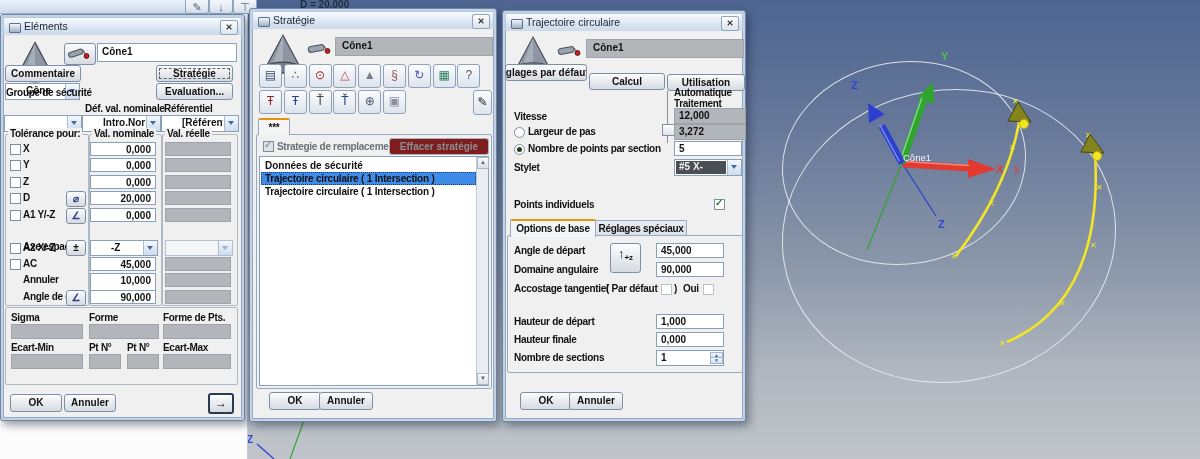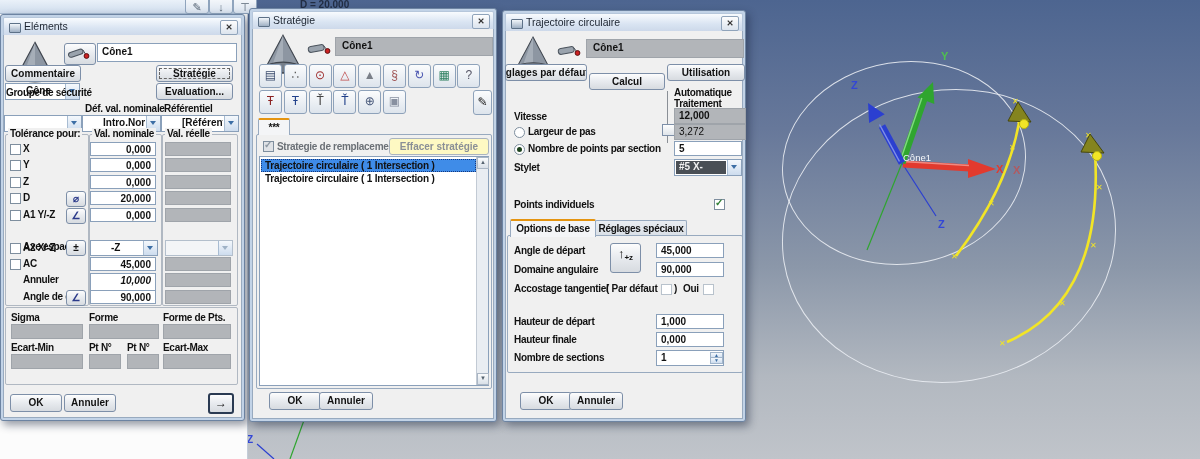--- a/index.html
+++ b/index.html
@@ -13,21 +13,21 @@
   .chromebtn{position:absolute;top:-6px;width:22px;height:18px;background:linear-gradient(#fdfefe,#d9e3ef);border:1px solid #8fa4bd;border-radius:3px;text-align:center;font-size:11px;line-height:24px;color:#5a6878}
   
   .win{position:absolute;background:#c2d3e7;border:1px solid #6d84a2;border-radius:3px;padding:2px;box-shadow:3px 4px 9px rgba(20,30,55,.45);z-index:5}
   .titlebar{position:relative;height:17px;background:linear-gradient(#f8fbfe,#d9e4f2 60%,#cdd9ea);border:1px solid #b6c7db;border-bottom:none;border-radius:2px 2px 0 0;font-size:10.5px;line-height:17px;padding-left:20px;color:#1c2430;font-weight:normal;white-space:nowrap}
   .titleicon{position:absolute;left:5px;top:5px;width:10px;height:8px;background:linear-gradient(#f2f6fa,#9fb0c4);border:1px solid #5d7187;border-radius:1px}
   .closebtn{position:absolute;right:3px;top:2px;width:16px;height:13px;background:linear-gradient(#fdfdfd,#dce4ee);border:1px solid #8fa3ba;border-radius:2px;text-align:center;line-height:12px;font-size:8.5px;color:#333;font-weight:bold}
   .win-body{position:relative;background:#f0f0f0;border:1px solid #98aabf;border-top:none;font-weight:bold}
   
   .btn{position:absolute;background:linear-gradient(#fdfdfd,#e9ecf0 45%,#d7dbe0);border:1px solid #7d8fa8;border-radius:3px;font-size:10px;font-weight:bold;text-align:center;overflow:hidden;white-space:nowrap}
   .btn.dashed{outline:1px dashed #666;outline-offset:-4px}
-  .btn.disabled{color:#8a8f96;background:#fef9c3;border-color:#aab4c0}
+  .btn.disabled{color:#8a8f96;background:#7f1d1d;border-color:#aab4c0}
   .field{position:absolute;background:#fff;border:1px solid #8aa0ba;font-weight:bold;white-space:nowrap;overflow:hidden}
   .field.right{text-align:right}
   .grayfield{position:absolute;background:#b2b5b9;border:1px solid #9fa4aa}
   .combo{position:absolute;background:#fff;border:1px solid #8aa0ba;overflow:hidden;white-space:nowrap}
   .combo.dis{background:#f3f5f7;border-color:#b3bfcc}
   .combo .cval{position:absolute;left:20px;top:1px;right:15px;overflow:hidden}
   .arrbox{position:absolute;right:0;top:0;bottom:0;width:13px;background:linear-gradient(#f4f8fc,#cddcee);border-left:1px solid #a8bcd2}
   .tri{position:absolute;left:3px;top:5px;width:0;height:0;border-left:3.5px solid transparent;border-right:3.5px solid transparent;border-top:4px solid #3c6ea5}
   .cbx{position:absolute;width:9px;height:9px;background:#fff;border:1px solid #7e8e9e}
   .cbx.checked::after{content:"✓";position:absolute;left:0px;top:-3px;font-size:10px;color:#2e7d32;font-weight:bold}
@@ -237,21 +237,21 @@
             </div>
           </div>
           <div style="position: absolute; left: 0px; top: 221.8px; width: 233px; height: 15px;">
             <div class="cbx" style="left: 6px; top: 2px;"></div>
             <div class="lbl" style="left: 19px; top: 1px;">AC</div>
             <div class="field right" style="left: 86px; top: 0px; width: 60px; height: 11px; padding: 1px 4px 0px 0px;">45,000</div>
             <div class="grayfield" style="left: 161px; top: 0px; width: 64px; height: 12px;"></div>
           </div>
           <div style="position: absolute; left: 0px; top: 238.2px; width: 233px; height: 15px;">
             <div class="lbl" style="left: 19px; top: 1px;">Annuler</div>
-            <div class="field right" style="left: 86px; top: 0px; width: 60px; height: 11px; padding: 1px 4px 6px 0px; font-style: italic;">10,000</div>
+            <div class="field right" style="left: 86px; top: 0px; width: 60px; height: 11px; padding: 1px 4px 6px 0px;">10,000</div>
             <div class="grayfield" style="left: 161px; top: 0px; width: 64px; height: 12px;"></div>
           </div>
           <div style="position: absolute; left: 0px; top: 254.6px; width: 233px; height: 15px;">
             <div class="lbl" style="left: 19px; top: 1px;">Angle de dép</div>
             <div class="btn" style="left: 62px; top: 0px; width: 18px; height: 14px; line-height: 13px;"><span style="color: rgb(43, 58, 138);">∠</span></div>
             <div class="field right" style="left: 86px; top: 0px; width: 60px; height: 11px; padding: 1px 4px 0px 0px;">90,000</div>
             <div class="grayfield" style="left: 161px; top: 0px; width: 64px; height: 12px;"></div>
           </div>
         </div>
 
@@ -318,20 +318,21 @@
           <div class="tbtn" style="left: 130px; top: 61px;"><span style="color: rgb(136, 144, 160);">▣</span></div>
         </div>
       <div class="tbtn" style="left:220px;top:61px;width:17px;height:23px;line-height:22px"><span id="pencil-glyph">✎</span></div>
       <div class="tab active" style="left:5px;top:89px;width:30px;height:15px;line-height:15px">***</div>
       <div class="panel" style="left:3px;top:105px;width:234px;height:253px;border-color:#98aabf"></div>
       <span class="cbx checked dis" style="left:10px;top:112px"></span>
       <span class="lbl" style="left:24px;top:112px;color:#6b7076">Strategie de remplacement</span>
       <div class="btn disabled" style="left:136px;top:109px;width:98px;height:15px;line-height:15px">Effacer stratégie</div>
       <div class="list" style="left:6px;top:127px;width:228px;height:228px">
         <div id="strat-list" style="position:absolute;left:1px;top:2px;right:12px">
+            <div class="litem" style="letter-spacing: 0px;">Données de sécurité</div>
             <div class="litem selected">Trajectoire circulaire  ( 1 Intersection )</div>
             <div class="litem">Trajectoire circulaire  ( 1 Intersection )</div>
           </div>
         <div class="sb">
           <div class="sbbtn" style="top:0">▲</div>
           <div class="sbbtn" style="bottom:0">▼</div>
         </div>
       </div>
       <div class="btn" style="left:16px;top:363px;width:50px;height:16px;line-height:16px">OK</div>
       <div class="btn" style="left:66px;top:363px;width:52px;height:16px;line-height:16px">Annuler</div>
@@ -355,30 +356,30 @@
           <g transform="rotate(-10 13 8)">
               <rect x="2" y="6" width="16" height="6" rx="3" fill="#9aa3ad" stroke="#4a525c"></rect>
             </g>
           <line x1="18" y1="7" x2="21" y2="11" stroke="#4a525c"></line>
           <circle cx="21.5" cy="12" r="2.4" fill="#cc2222" stroke="#5c0f0f"></circle>
         </svg>
       </div>
       <div class="grayfield" style="left:80px;top:8px;width:150px;height:15px;padding:2px 0 0 6px;font-weight:bold">Cône1</div>
       <div class="btn" style="left:-1px;top:33px;width:80px;height:15px;line-height:15px"><span style="display:inline-block;margin-left:-13px">Réglages par défaut</span></div>
       <div class="btn" style="left:83px;top:42px;width:74px;height:15px;line-height:15px">Calcul</div>
-      <div class="btn" style="left:161px;top:33px;width:76px;height:15px;line-height:15px">Utilisation</div>
+      <div class="btn" style="left:161px;top:43px;width:76px;height:15px;line-height:15px">Utilisation</div>
       <span class="lbl" style="left:168px;top:56px">Automatique</span>
       <span class="lbl" style="left:168px;top:67px">Traitement</span>
       <div class="vtrack" style="left:161px;top:60px;height:52px"></div>
       <div class="vthumb" style="left:156px;top:93px"></div>
       <span class="lbl" style="left:8px;top:80px">Vitesse</span>
       <div class="grayfield" style="left:168px;top:77px;width:66px;height:13px;padding:1px 0 0 4px;font-weight:bold">12,000</div>
       <span class="radio" style="left:8px;top:96px"></span>
       <span class="lbl" style="left:22px;top:95px">Largeur de pas</span>
-      <div class="grayfield" style="left:168px;top:93px;width:66px;height:13px;padding:1px 0 0 4px;font-weight:normal">3,272</div>
+      <div class="grayfield" style="left:168px;top:93px;width:66px;height:13px;padding:1px 0 0 4px;font-weight:bold">3,272</div>
       <span class="radio sel" style="left:8px;top:113px"></span>
       <span class="lbl" style="left:22px;top:112px">Nombre de points par section</span>
       <div class="field" style="left:168px;top:110px;width:62px;height:12px;padding:1px 0 0 4px">5</div>
       <span class="lbl" style="left:8px;top:131px">Stylet</span>
       <div class="combo" style="left:168px;top:128px;width:66px;height:15px">
         <span class="cval" style="background:#4a4f55;color:#f0f0f0;padding:0 3px;left:1px;top:1px;bottom:1px">#5  X-</span>
         <span class="arrbox">
             <span class="tri"></span>
           </span>
       </div>

